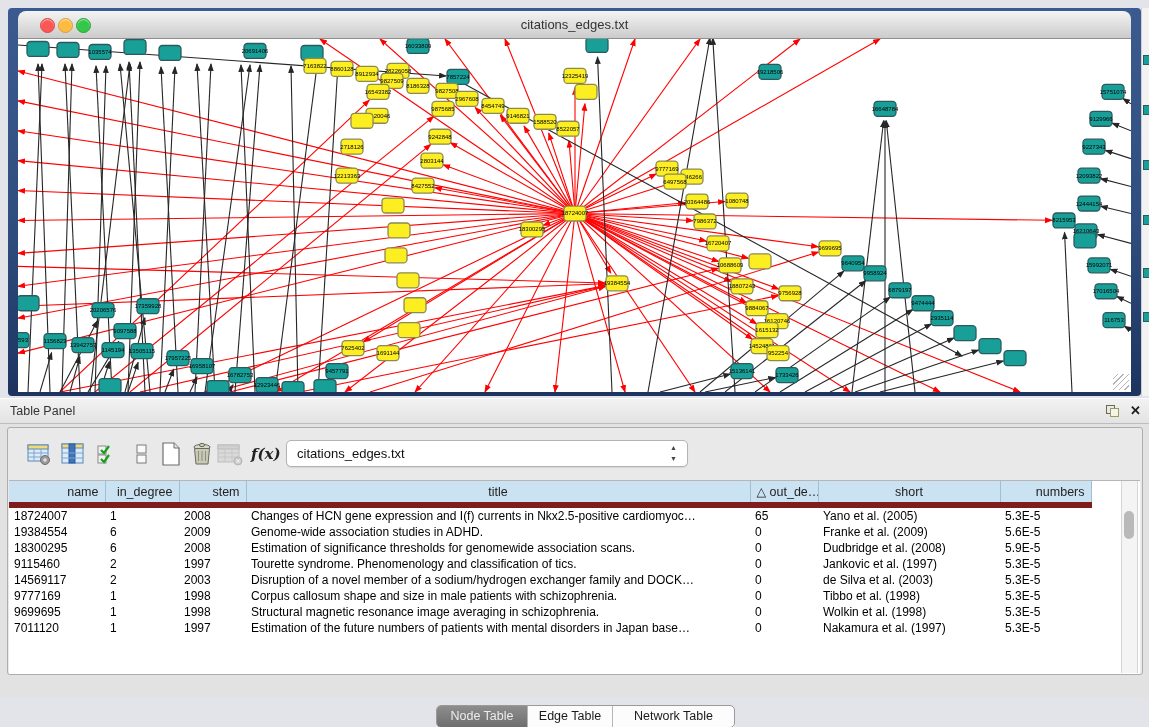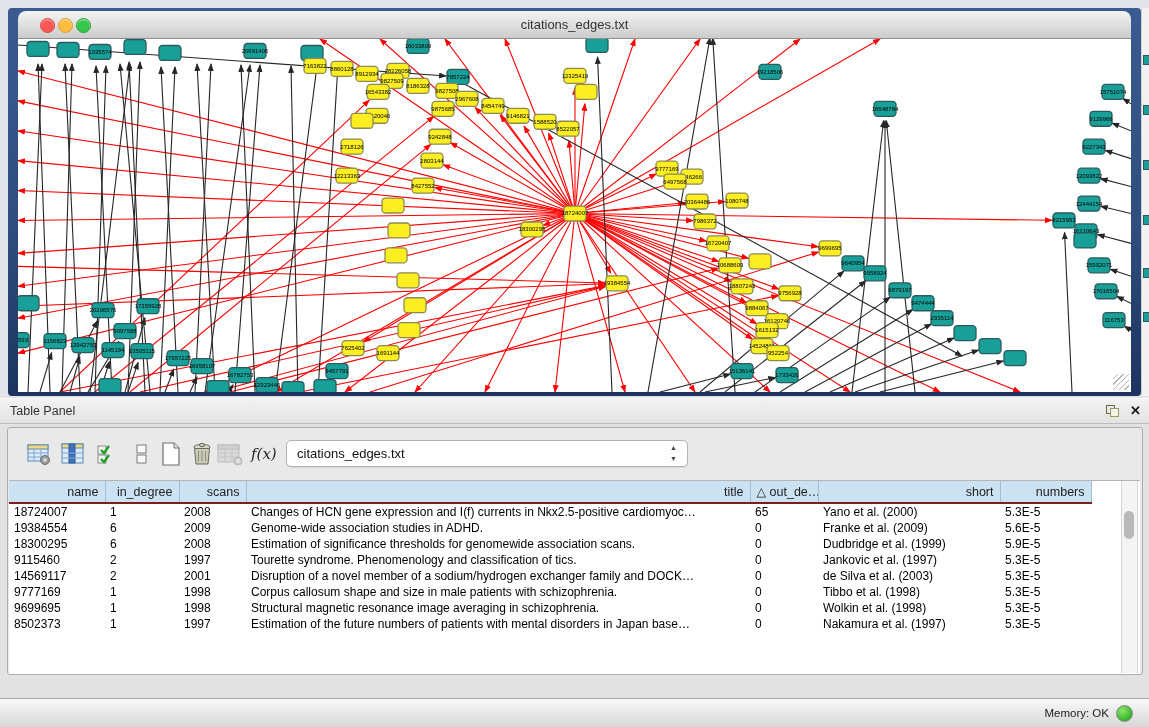--- a/index.html
+++ b/index.html
@@ -30,31 +30,31 @@
   .tp-header{position:absolute;left:0;top:0;width:100%;height:24px;background:linear-gradient(180deg,#f2f2f2,#e3e3e3);
     border-top:1px solid #fbfbfb;border-bottom:1px solid #bdbdbd;}
   .tp-title{position:absolute;left:10px;top:5px;font-size:12.5px;color:#333;}
   .tp-float{position:absolute;right:30px;top:6px;width:13px;height:12px;}
   .tp-float .sq1{position:absolute;left:0;top:0;width:7px;height:7px;border:1px solid #6b6b45;background:#e9e9e9;}
   .tp-float .sq2{position:absolute;right:0;bottom:0;width:7px;height:7px;border:1px solid #9a9a62;background:#f4f4e9;}
   .tp-close{position:absolute;right:8px;top:4px;font-size:13px;font-weight:bold;color:#1a1a1a;line-height:15px;}
 
   .tp-box{position:absolute;left:7px;top:29px;width:1134px;height:246px;border:1px solid #adadad;border-radius:3px;background:#e9e9e9;}
   .toolbar{position:absolute;left:0;top:0;width:100%;height:52px;}
-  .tool{position:absolute;top:13px;width:26px;height:26px;}
+  .tool{position:absolute;top:13px;width:26px;height:26px;font-weight:bold;}
   .fx{font-family:"DejaVu Serif",serif;font-style:italic;font-size:15px;color:#222;line-height:26px;}
   .dropdown{position:absolute;left:278px;top:12px;width:400px;height:25px;background:#ffffff;border:1px solid #b3b3b3;border-radius:5px;box-shadow:0 1px 1px rgba(0,0,0,.08);}
   .dropdown .val{position:absolute;left:10px;top:5px;font-size:13px;color:#111;}
   .dropdown .arrows{position:absolute;right:10px;top:1px;font-size:7px;color:#444;line-height:11px;text-align:center;}
 
   .table-wrap{position:absolute;left:1px;top:52px;width:1131px;height:193px;background:#ffffff;border-top:1px solid #b5b5b5;overflow:hidden;}
   table.data{border-collapse:collapse;table-layout:fixed;font-size:12px;color:#000;}
-  table.data th{background:#cae2f2;border-right:1px solid #9fc0d4;border-bottom:2px solid #7f1d1d;height:21px;font-weight:normal;font-size:12.5px;color:#222;padding:0 6px;overflow:hidden;white-space:nowrap;}
+  table.data th{background:#cae2f2;border-right:1px solid #9fc0d4;border-bottom:6px solid #7f1d1d;height:21px;font-weight:normal;font-size:12.5px;color:#222;padding:0 6px;overflow:hidden;white-space:nowrap;}
   table.data td{height:16px;padding:0 4px 0 5px;overflow:hidden;white-space:nowrap;}
-  th.al-r{text-align:right;} th.al-c{text-align:right;} th.al-l{text-align:left;}
+  th.al-r{text-align:right;} th.al-c{text-align:center;} th.al-l{text-align:left;}
   .vscroll{position:absolute;right:4px;top:53px;width:15px;height:192px;background:#f4f4f4;border-left:1px solid #d6d6d6;border-right:1px solid #d6d6d6;}
   .vscroll .thumb{position:absolute;left:2px;top:30px;width:10px;height:28px;background:#b9b9b9;border-radius:5px;}
 
   .tabbar{position:absolute;left:0;top:277px;width:100%;height:23px;}
   .seg{position:absolute;left:428px;top:0;height:21px;display:flex;border:1px solid #9a9a9a;border-radius:5px;overflow:hidden;background:#fcfcfc;box-shadow:0 1px 0 rgba(255,255,255,.7);}
   .seg .s{height:21px;line-height:21px;font-size:12.5px;color:#1a1a1a;text-align:center;border-right:1px solid #b5b5b5;}
   .seg .s:last-child{border-right:none;}
   .seg .s.sel{background:linear-gradient(180deg,#8d8d8d,#6e6e6e);color:#ececec;}
 
   
@@ -492,68 +492,68 @@
               <col style="width: 67px;">
               <col style="width: 504px;">
               <col style="width: 68px;">
               <col style="width: 182px;">
               <col style="width: 91px;">
             </colgroup>
             <thead>
               <tr>
                 <th class="al-r">name</th>
                 <th class="al-r">in_degree</th>
-                <th class="al-r">scans</th>
+                <th class="al-r">stem</th>
                 <th class="al-c">title</th>
                 <th class="al-l">△ out_de…</th>
                 <th class="al-c">short</th>
                 <th class="al-r">numbers</th>
               </tr>
             </thead>
             <tbody>
               <tr>
                 <td>18724007</td>
                 <td>1</td>
                 <td>2008</td>
                 <td>Changes of HCN gene expression and I(f) currents in Nkx2.5-positive cardiomyoc…</td>
                 <td>65</td>
-                <td>Yano et al. (2000)</td>
+                <td>Yano et al. (2005)</td>
                 <td>5.3E-5</td>
               </tr>
               <tr>
                 <td>19384554</td>
                 <td>6</td>
                 <td>2009</td>
                 <td>Genome-wide association studies in ADHD.</td>
                 <td>0</td>
                 <td>Franke et al. (2009)</td>
                 <td>5.6E-5</td>
               </tr>
               <tr>
                 <td>18300295</td>
                 <td>6</td>
                 <td>2008</td>
                 <td>Estimation of significance thresholds for genomewide association scans.</td>
                 <td>0</td>
-                <td>Dudbridge et al. (1999)</td>
+                <td>Dudbridge et al. (2008)</td>
                 <td>5.9E-5</td>
               </tr>
               <tr>
                 <td>9115460</td>
                 <td>2</td>
                 <td>1997</td>
                 <td>Tourette syndrome. Phenomenology and classification of tics.</td>
                 <td>0</td>
                 <td>Jankovic et al. (1997)</td>
                 <td>5.3E-5</td>
               </tr>
               <tr>
                 <td>14569117</td>
                 <td>2</td>
-                <td>2001</td>
+                <td>2003</td>
                 <td>Disruption of a novel member of a sodium/hydrogen exchanger family and DOCK…</td>
                 <td>0</td>
                 <td>de Silva et al. (2003)</td>
                 <td>5.3E-5</td>
               </tr>
               <tr>
                 <td>9777169</td>
                 <td>1</td>
                 <td>1998</td>
                 <td>Corpus callosum shape and size in male patients with schizophrenia.</td>
@@ -564,21 +564,21 @@
               <tr>
                 <td>9699695</td>
                 <td>1</td>
                 <td>1998</td>
                 <td>Structural magnetic resonance image averaging in schizophrenia.</td>
                 <td>0</td>
                 <td>Wolkin et al. (1998)</td>
                 <td>5.3E-5</td>
               </tr>
               <tr>
-                <td>8502373</td>
+                <td>7011120</td>
                 <td>1</td>
                 <td>1997</td>
                 <td>Estimation of the future numbers of patients with mental disorders in Japan base…</td>
                 <td>0</td>
                 <td>Nakamura et al. (1997)</td>
                 <td>5.3E-5</td>
               </tr>
             </tbody>
           </table>
       </div>
@@ -589,17 +589,13 @@
       <div class="tabbar">
         <div class="seg" id="tab-seg">
             <div class="s sel" style="width: 90px;">Node Table</div>
             <div class="s" style="width: 84px;">Edge Table</div>
             <div class="s" style="width: 121px;">Network Table</div>
           </div>
       </div>
     </div>
   </div>
 
-  <div class="status-bar">
-    <span class="mem-label">Memory: OK</span>
-    <span class="mem-dot"></span>
-  </div>
 </div>
 
 </body></html>

